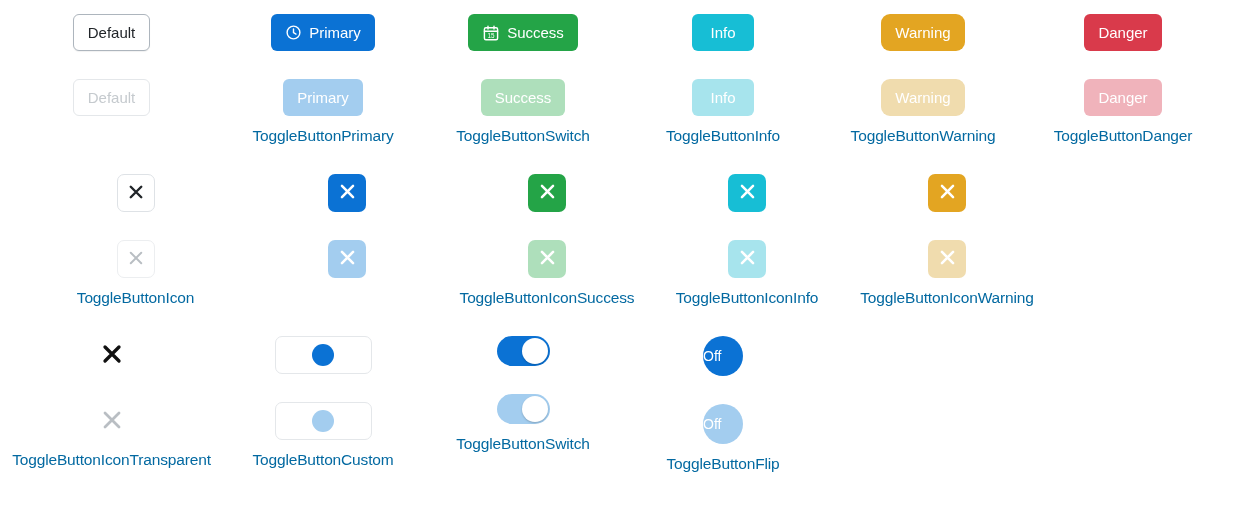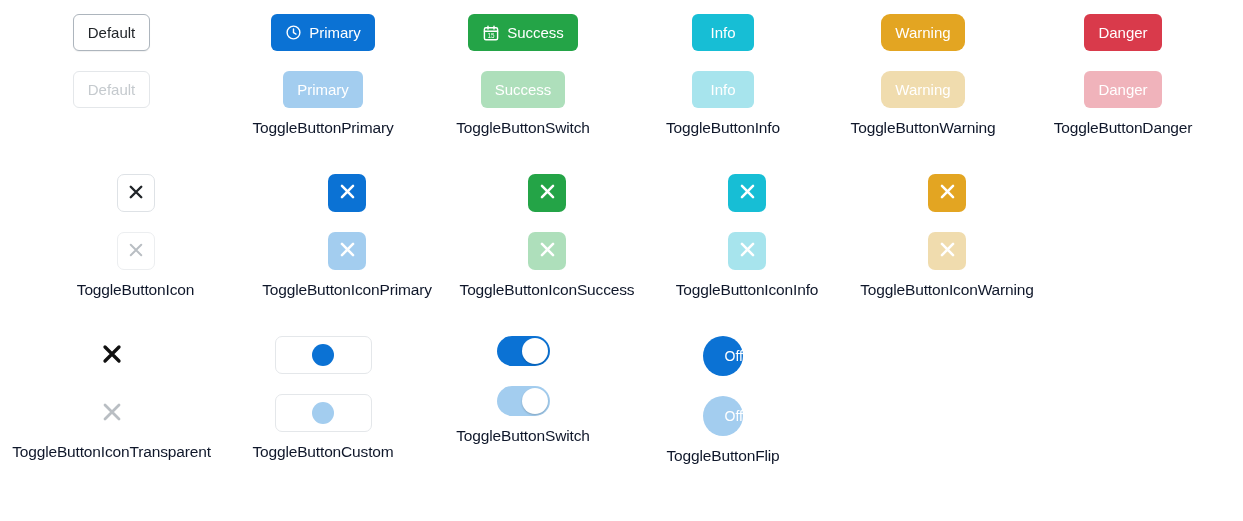--- a/index.html
+++ b/index.html
@@ -36,26 +36,26 @@
     flex-direction: column;
     align-items: center;
     box-sizing: border-box;
   }
   .cell-0 { width: 223px; }
 
   .stack {
     display: flex;
     flex-direction: column;
     align-items: center;
-    gap: 20px;
+    gap: 28px;
   }
 
   .caption {
     font-size: 15.5px;
-    color: #0f172a;
+    color: #0369a1;
     margin-top: 11px;
     line-height: 18px;
     white-space: nowrap;
     letter-spacing: -0.15px;
   }
   .caption.empty { visibility: hidden; }
 
   
   .btn {
     border: 0;
@@ -181,21 +181,21 @@
   
   .flip {
     width: 40px;
     height: 40px;
     border-radius: 50%;
     background: #0b72d4;
     color: #ffffff;
     font-size: 14px;
     display: inline-flex;
     align-items: center;
-    justify-content: flex-end;
+    justify-content: flex-start;
     cursor: pointer;
   }
   .flip.faded { background: #a3cdef; }
 </style>
 </head>
 <body>
 
 <div class="grid">
 
   <div class="row row-1">
@@ -319,21 +319,20 @@
           </span>
         </button>
         <button class="icon-btn icon-primary faded">
           <span class="x-glyph">
             <svg width="19" height="19" viewBox="0 0 24 24" fill="none" stroke="#ffffff" stroke-width="3.2" stroke-linecap="round">
               <path d="M5 5l14 14M19 5L5 19"></path>
             </svg>
           </span>
         </button>
       </div>
-      <div class="caption">ToggleButtonIconPrimary</div>
     </div>
 
     <div class="cell">
       <div class="stack">
         <button class="icon-btn icon-success">
           <span class="x-glyph">
             <svg width="19" height="19" viewBox="0 0 24 24" fill="none" stroke="#ffffff" stroke-width="3.2" stroke-linecap="round">
               <path d="M5 5l14 14M19 5L5 19"></path>
             </svg>
           </span>

